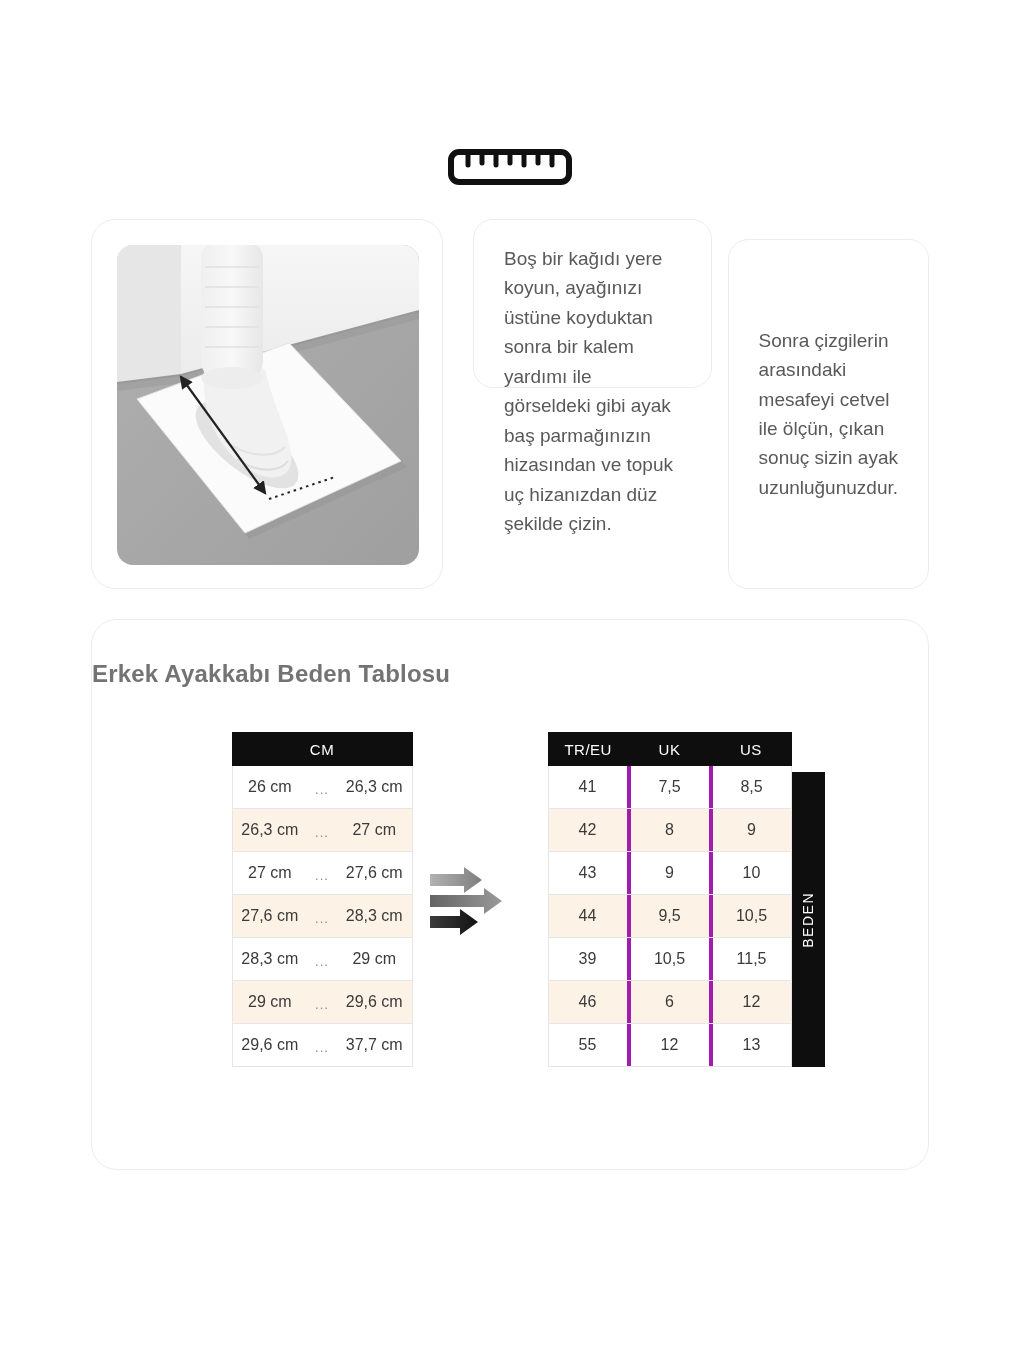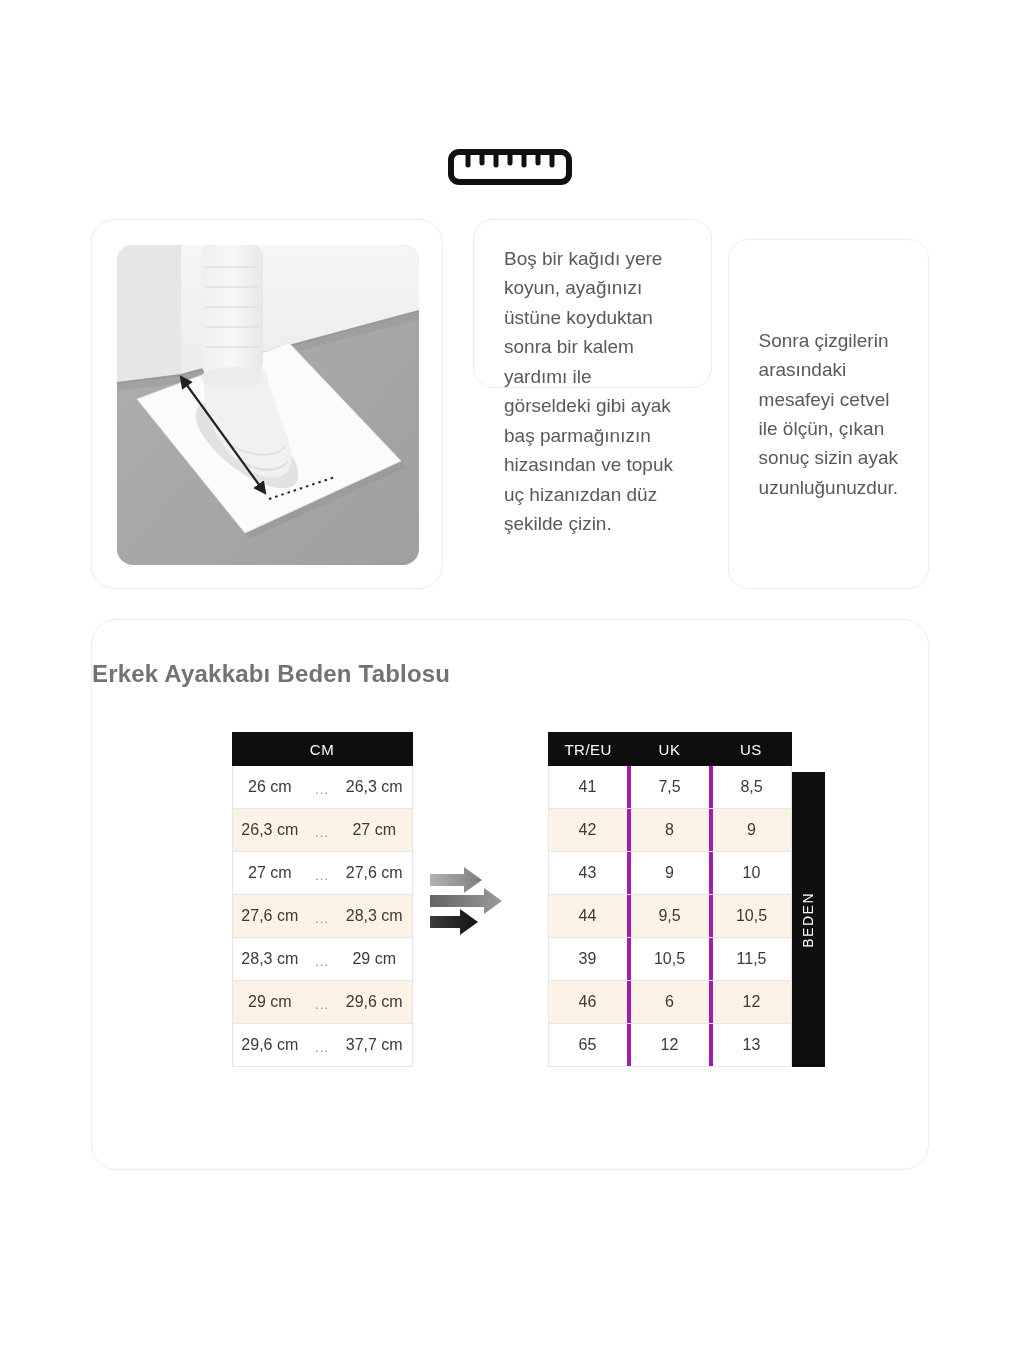--- a/index.html
+++ b/index.html
@@ -271,21 +271,21 @@
                 <span class="cell ">39</span>
                 <span class="cell ">10,5</span>
                 <span class="cell ">11,5</span>
               </div>
               <div class="tbl-row eu-row alt">
                 <span class="cell ">46</span>
                 <span class="cell ">6</span>
                 <span class="cell ">12</span>
               </div>
               <div class="tbl-row eu-row">
-                <span class="cell ">65</span>
+                <span class="cell ">55</span>
                 <span class="cell ">12</span>
                 <span class="cell ">13</span>
               </div>
             </div>
         </div>
         <div class="beden-bar">
           <span class="beden-text">BEDEN</span>
         </div>
       </div>
 

